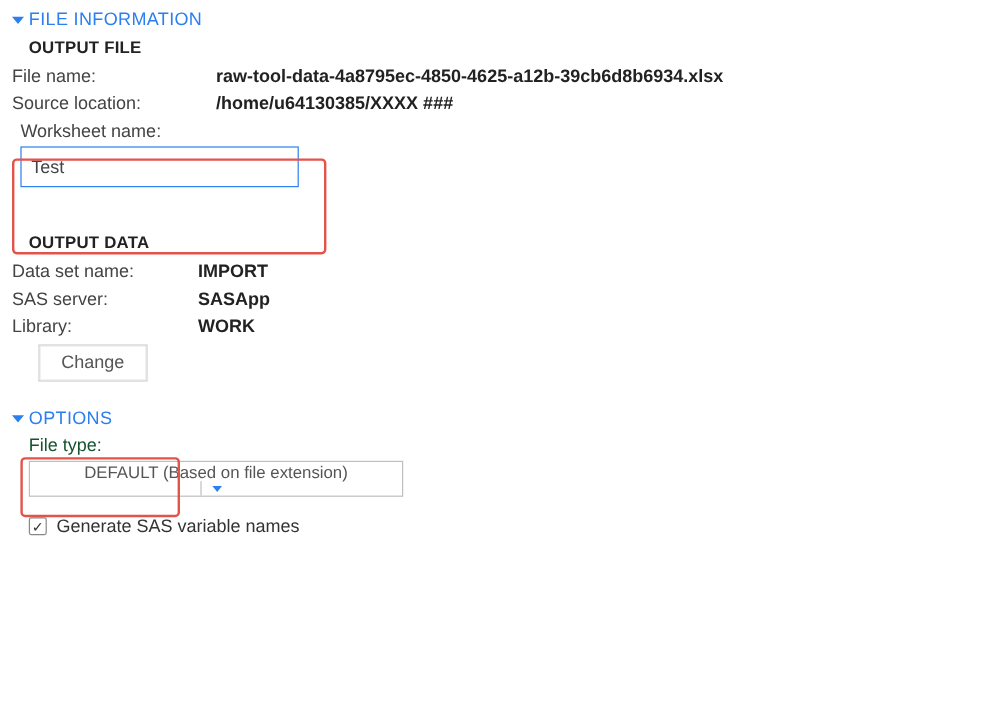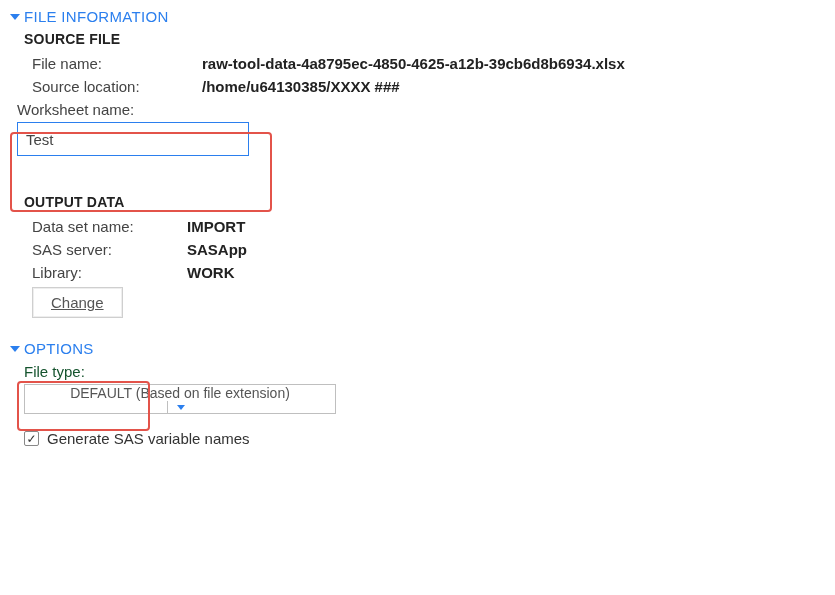--- a/index.html
+++ b/index.html
@@ -42,21 +42,20 @@
     font-size: 14px;
     color: #222;
     letter-spacing: 0.2px;
     margin-left: 14px;
     margin-bottom: 8px;
     margin-top: 2px;
   }
   .row {
     display: flex;
     align-items: flex-end;
-    margin-left: 22px;
     margin-bottom: 6px;
   }
   .label {
     width: 170px;
     color: #444;
     font-size: 15px;
   }
   .value {
     font-weight: bold;
     color: #222;
@@ -97,21 +96,20 @@
     margin-top: 6px;
   }
   .change-btn {
     background: #fff;
     border: 1px solid #cfcfcf;
     box-shadow: inset 0 0 0 1px #eee;
     padding: 6px 18px;
     font-size: 15px;
     color: #555;
     cursor: pointer;
-    text-decoration: underline;
   }
   .options-section {
     margin-top: 22px;
   }
   .filetype-block {
     margin-left: 14px;
     margin-top: 4px;
   }
   .filetype-label {
     color: #14532d;
@@ -176,21 +174,21 @@
   }
 </style>
 </head>
 <body>
 
 <div class="section-header">
   <span class="tri-icon"></span>
   <span class="section-title">FILE INFORMATION</span>
 </div>
 
-<div class="sub-title">SOURCE FILE</div>
+<div class="sub-title">OUTPUT FILE</div>
 
 <div class="row">
   <span class="label">File name:</span>
   <span class="value">raw-tool-data-4a8795ec-4850-4625-a12b-39cb6d8b6934.xlsx</span>
 </div>
 
 <div class="row">
   <span class="label">Source location:</span>
   <span class="value">/home/u64130385/XXXX ###</span>
 </div>

